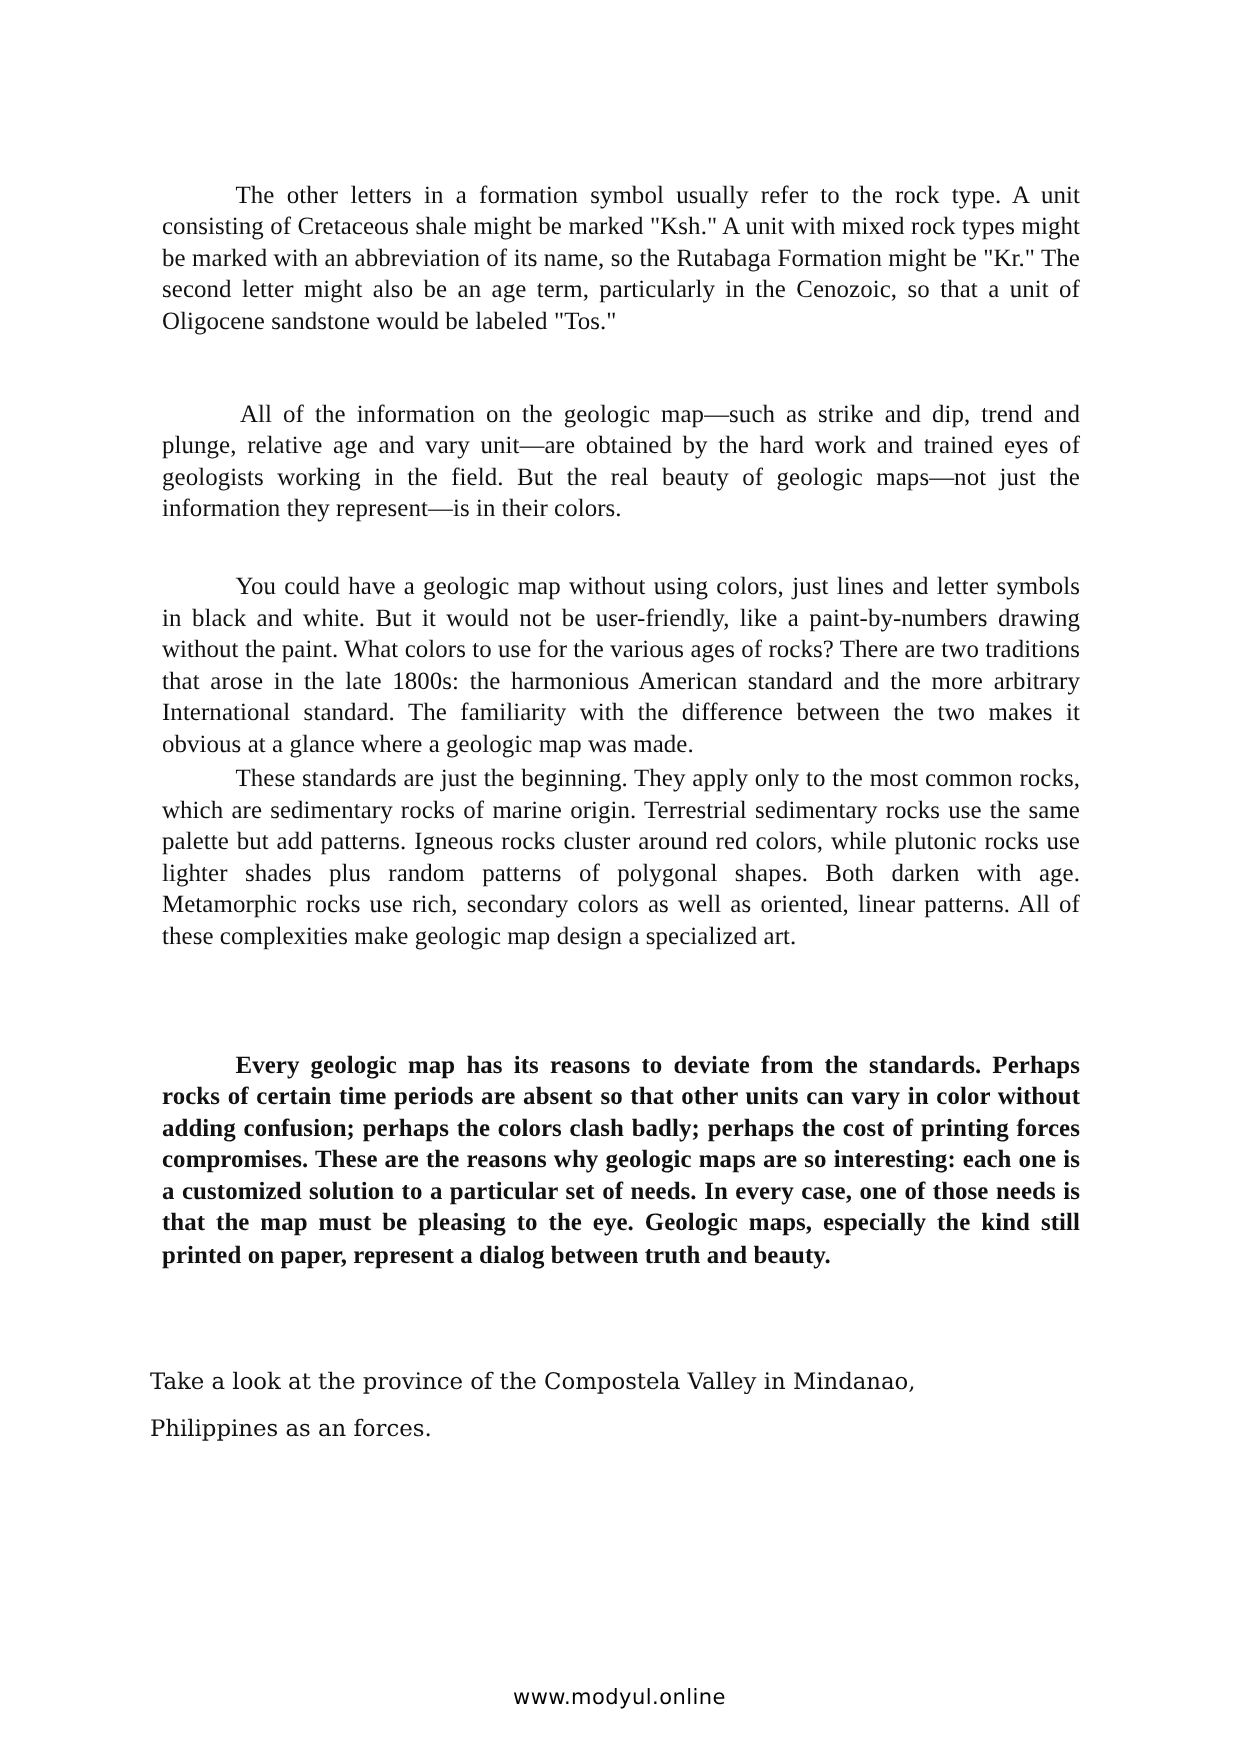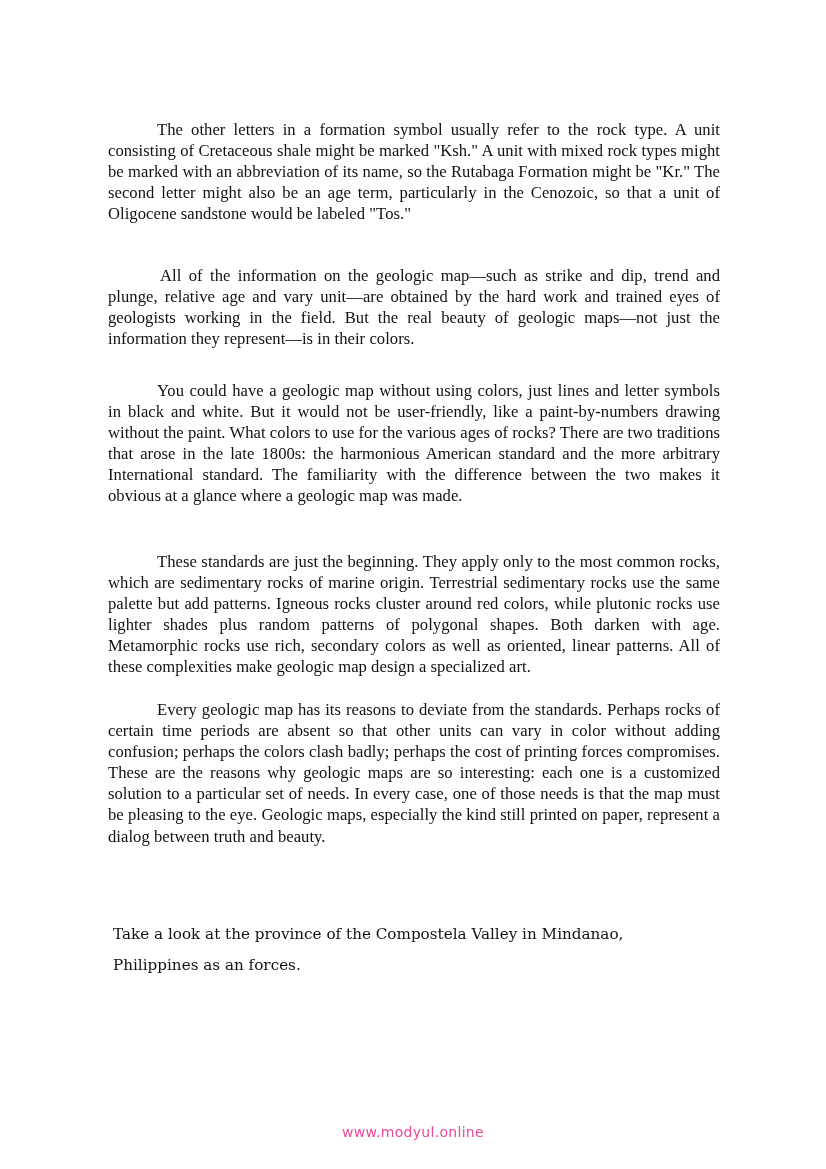--- a/index.html
+++ b/index.html
@@ -28,41 +28,41 @@
       font-size: 16.6px;
       line-height: 21.1px;
       text-align: justify;
       text-indent: 49px;
       margin: 0;
       letter-spacing: 0.05px;
     }
     #p1 { top: 119px; }
     #p2 { top: 265px; text-indent: 52px; }
     #p3 { top: 380px; }
-    #p4 { top: 551px; }
-    #p5 { top: 699px; }
+    #p4 { top: 508px; }
+    #p5 { top: 699px; font-weight: bold; }
     .footer-note {
       position: absolute;
       left: 100px;
       top: 906px;
       width: 560px;
       font-family: "DejaVu Serif", "Liberation Serif", serif;
       font-size: 15.2px;
       line-height: 31px;
-      margin: 13px;
+      margin: 0;
     }
     .watermark {
       position: absolute;
       left: 0;
       width: 826px;
       top: 1124px;
       text-align: center;
       font-family: "DejaVu Sans", "Liberation Sans", sans-serif;
       font-size: 14px;
-      color: #ec4899;
+      color: #000000;
       letter-spacing: 0.3px;
     }
   </style>
 </head>
 <body>
 
 <div class="page">
   <p id="p1" class="body-text">The other letters in a formation symbol usually refer to the rock type. A unit consisting of Cretaceous shale might be marked "Ksh." A unit with mixed rock types might be marked with an abbreviation of its name, so the Rutabaga Formation might be "Kr." The second letter might also be an age term, particularly in the Cenozoic, so that a unit of Oligocene sandstone would be labeled "Tos."</p>
   <p id="p2" class="body-text">All of the information on the geologic map—such as strike and dip, trend and plunge, relative age and vary unit—are obtained by the hard work and trained eyes of geologists working in the field. But the real beauty of geologic maps—not just the information they represent—is in their colors.</p>
   <p id="p3" class="body-text">You could have a geologic map without using colors, just lines and letter symbols in black and white. But it would not be user-friendly, like a paint-by-numbers drawing without the paint. What colors to use for the various ages of rocks? There are two traditions that arose in the late 1800s: the harmonious American standard and the more arbitrary International standard. The familiarity with the difference between the two makes it obvious at a glance where a geologic map was made.</p>

